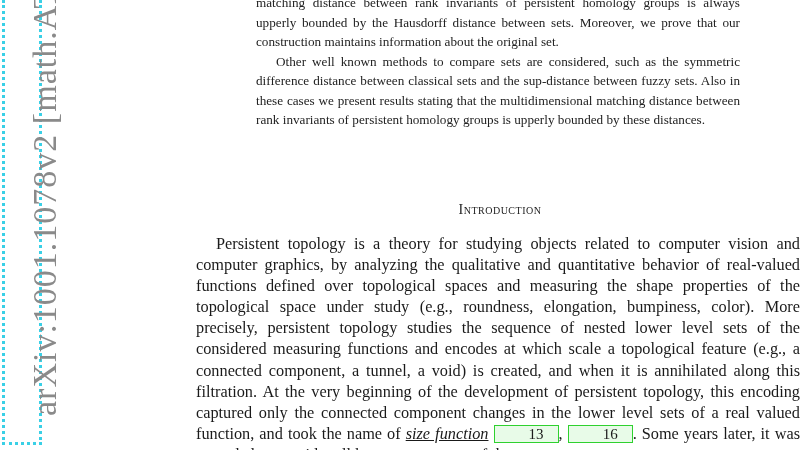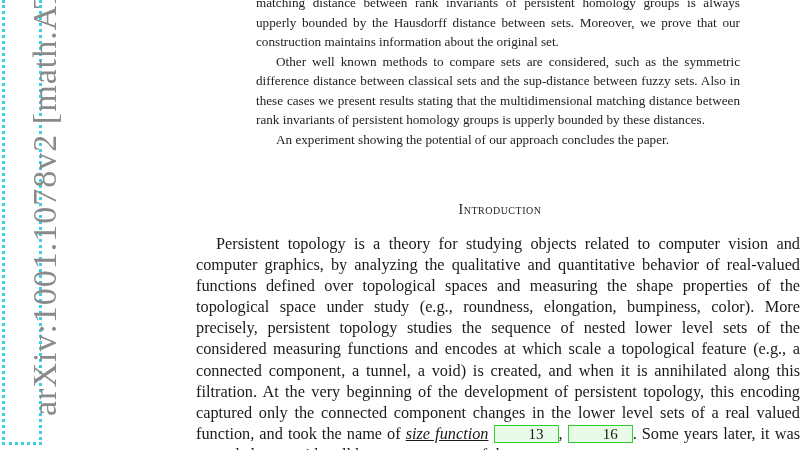--- a/index.html
+++ b/index.html
@@ -87,20 +87,19 @@
 </head>
 <body>
 
 <div class="arxiv-stamp">
   <div class="arxiv-stamp-text">arXiv:1001.1078v2  [math.AT]</div>
 </div>
 
 <div class="abstract">
   <p>matching distance between rank invariants of persistent homology groups is always upperly bounded by the Hausdorff distance between sets. Moreover, we prove that our construction maintains information about the original set.</p>
   <p class="indent">Other well known methods to compare sets are considered, such as the symmetric difference distance between classical sets and the sup-distance between fuzzy sets. Also in these cases we present results stating that the multidimensional matching distance between rank invariants of persistent homology groups is upperly bounded by these distances.</p>
-  <p class="indent">An experiment showing the potential of our approach concludes the paper.</p>
 </div>
 
 <div class="section-title">Introduction</div>
 
 <div class="body-text">
   <p><span>Persistent topology is a theory for studying objects related to computer vision and computer graphics, by analyzing the qualitative and quantitative behavior of real-valued functions defined over topological spaces and measuring the shape properties of the topological space under study (e.g., roundness, elongation, bumpiness, color). More precisely, persistent topology studies the sequence of nested lower level sets of the considered measuring functions and encodes at which scale a topological feature (e.g., a connected component, a tunnel, a void) is created, and when it is annihilated along this filtration. At the very beginning of the development of persistent topology, this encoding captured only the connected component changes in the lower level sets of a real valued function, and took the name of </span><em>size function</em> <span class="cite">13</span>, <span class="cite">16</span><span>. Some years later, it was extended to consider all homotopy groups of the</span></p>
 </div>
 
 </body></html>

